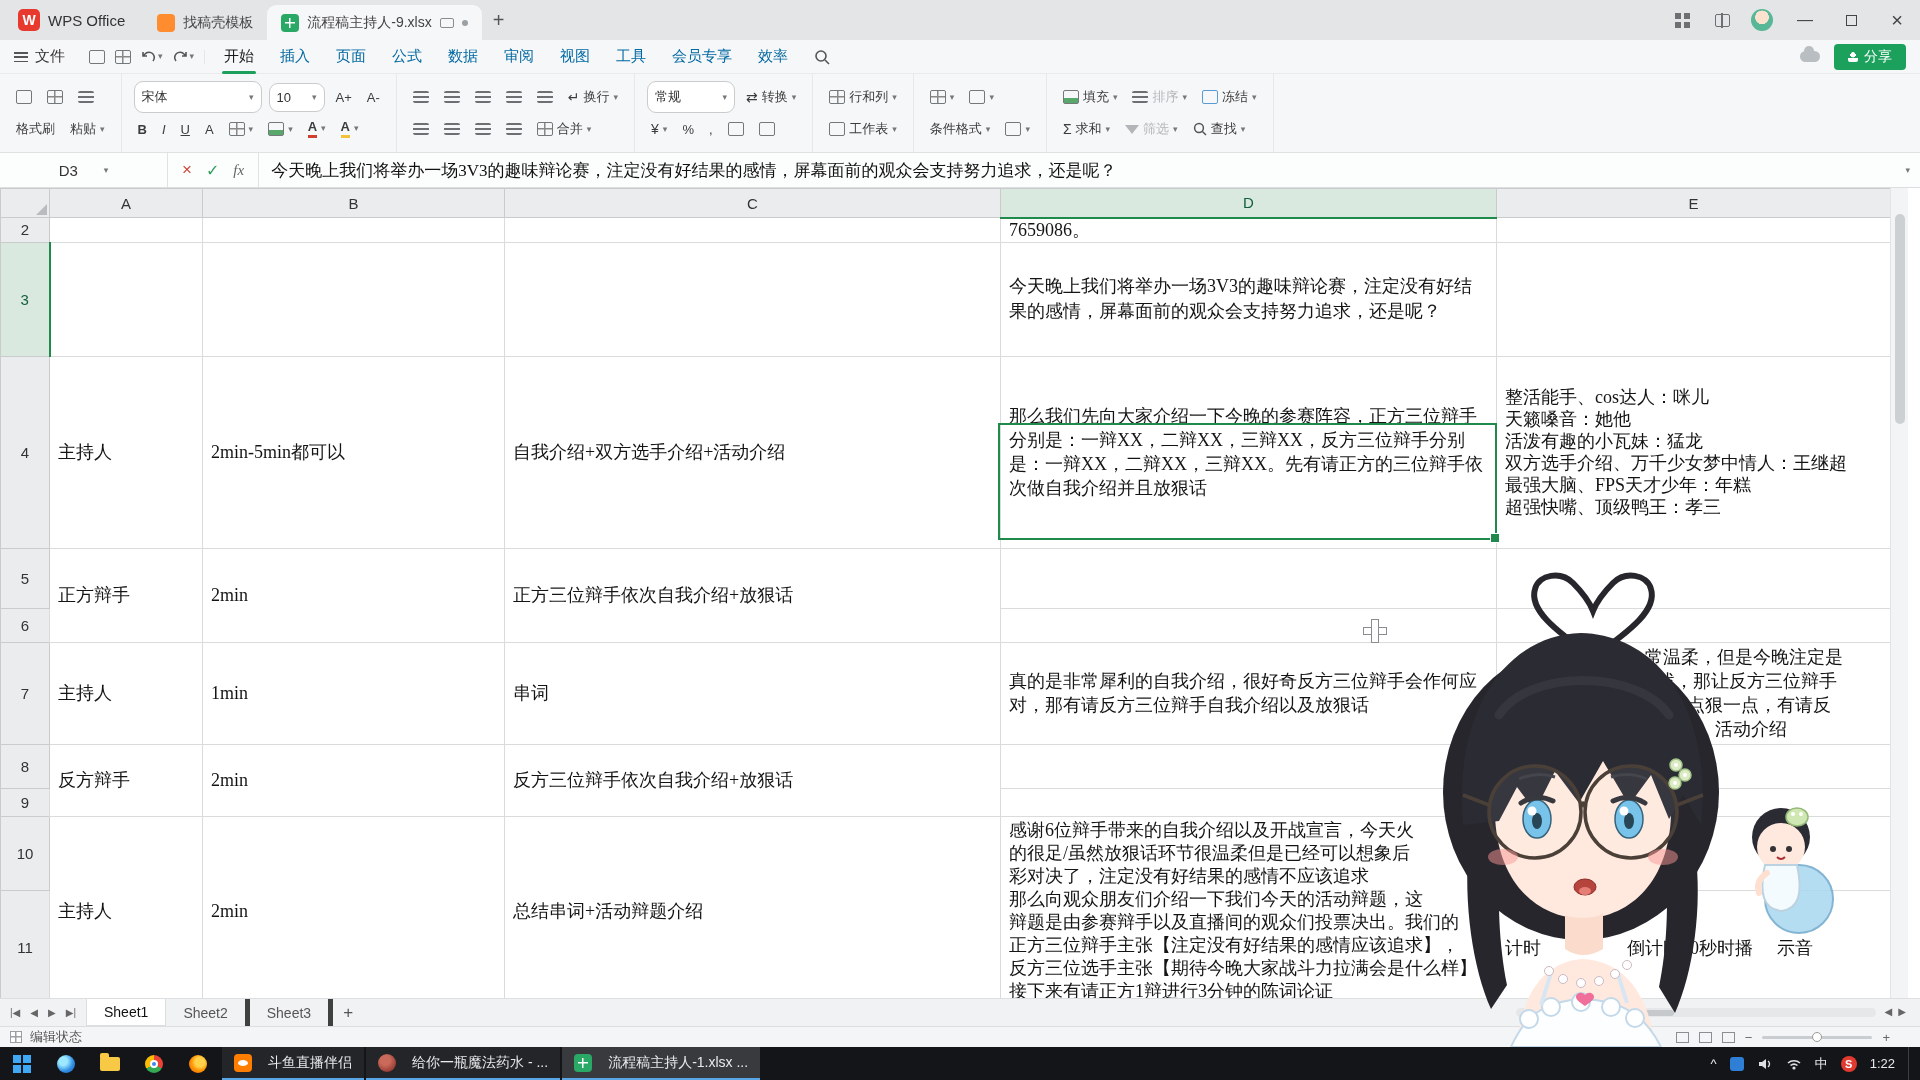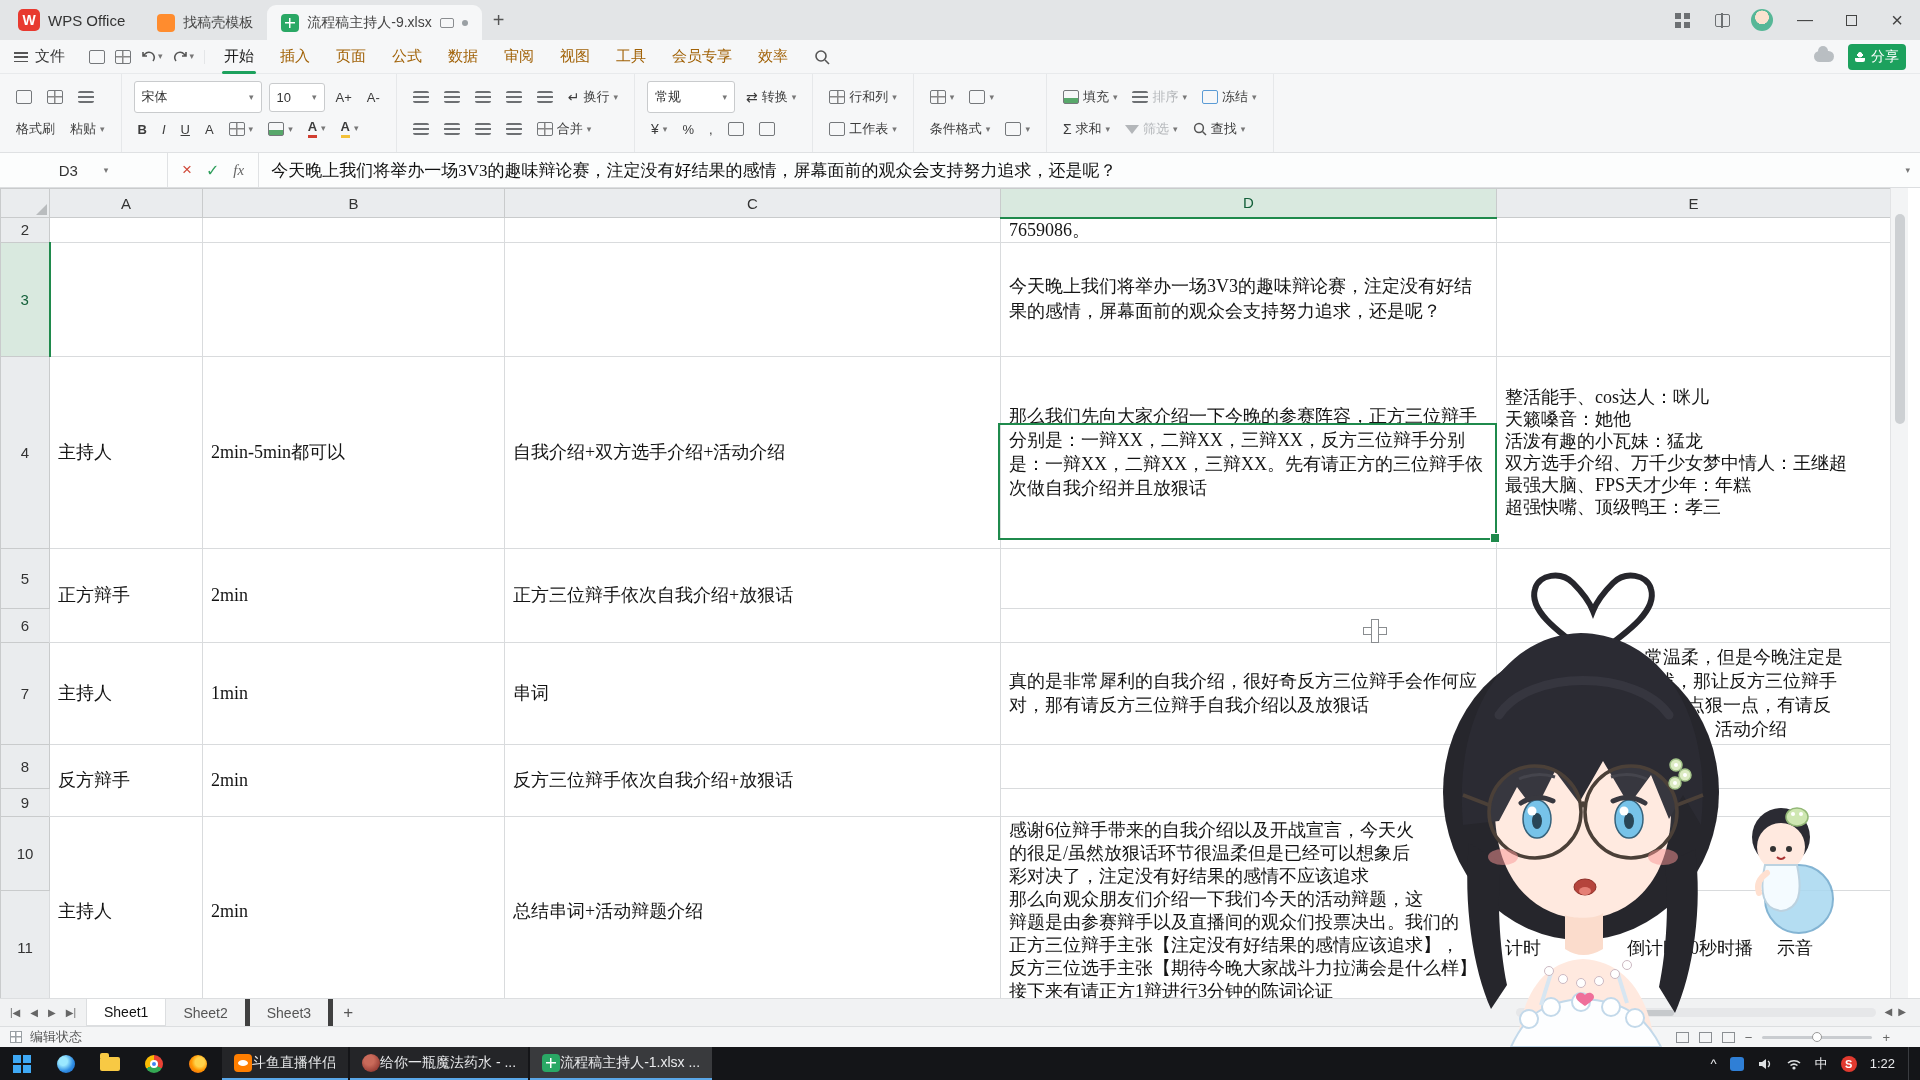--- a/index.html
+++ b/index.html
@@ -27,43 +27,43 @@
   .wc{width:46px;display:flex;align-items:center;justify-content:center;color:#444;font-size:16px}
   .wc .sq{width:11px;height:11px;border:1.6px solid #444}
 
   
   #menubar{position:absolute;left:0;top:40px;width:1920px;height:34px;background:#f6f7f8;display:flex;align-items:center;border-bottom:1px solid #e8eaec}
   .file-btn{display:flex;align-items:center;gap:7px;padding:0 14px;font-size:15px;color:#333}
   .hamb{width:14px;height:10px;background:repeating-linear-gradient(#555 0 2px,transparent 2px 4.5px)}
   .qbar{display:flex;align-items:center;gap:10px;padding:0 10px;border-right:1px solid #e4e6e8;margin-right:6px}
   .qico{display:flex;align-items:center;gap:2px;color:#555}
   .caret{font-size:9px;color:#777;line-height:1}
-  .rtab{position:relative;padding:0 13px;font-size:15px;color:#a16207;height:34px;display:flex;align-items:center}
+  .rtab{position:relative;padding:0 13px;font-size:15px;color:#0369a1;height:34px;display:flex;align-items:center}
   .rtab.active{color:#1b1b1b}
   .rtab.active::after{content:"";position:absolute;left:11px;right:11px;bottom:0;height:3px;border-radius:2px;background:#1ca15d}
   .search-ico svg{display:block}
   .mb-right{margin-left:auto;display:flex;align-items:center;gap:14px;padding-right:14px}
   .cloud-ico{width:20px;height:11px;background:#b9bec2;border-radius:8px;position:relative}
   .cloud-ico::before{content:"";position:absolute;left:4px;top:-5px;width:10px;height:10px;border-radius:50%;background:#b9bec2}
-  .share-btn{display:flex;align-items:center;gap:6px;background:#1ca15d;color:#fff;border-radius:4px;padding:4px 7px;font-size:14px}
+  .share-btn{display:flex;align-items:center;gap:6px;background:#1ca15d;color:#fff;border-radius:4px;padding:4px 14px;font-size:14px}
   .share-person{width:10px;height:10px;border-radius:50% 50% 2px 2px;background:radial-gradient(circle at 50% 28%,#fff 0 30%,transparent 32%),linear-gradient(#fff,#fff) 50% 100%/10px 4px no-repeat}
 
   
   #ribbon{position:absolute;left:0;top:74px;width:1920px;height:79px;background:#f6f7f8;border-bottom:1px solid #dfe1e3;display:flex;align-items:stretch}
   .rg{display:flex;flex-direction:column;justify-content:center;gap:6px;padding:0 12px;border-right:1px solid #e6e8ea}
   .rr{display:flex;align-items:center;gap:7px;height:26px}
   .rb{display:flex;align-items:center;gap:4px;padding:2px 4px;border-radius:3px;font-size:13px;color:#3c3c3c;white-space:nowrap}
   .rb.dis{color:#b3b6b9}
   .ib{width:16px;height:14px;border:1.6px solid #75787b;border-radius:2px;flex:none}
   .ib.grid{background:linear-gradient(#888,#888) 50% 0/1.5px 100% no-repeat,linear-gradient(#888,#888) 0 50%/100% 1.5px no-repeat}
   .ib.bars{border:none;height:12px;background:repeating-linear-gradient(#6d7073 0 2px,transparent 2px 5px)}
   .ib.half{background:linear-gradient(transparent 0 55%,#58a86b 55%)}
   .ib.blue{border-color:#5a9bd5}
   .funnel{width:0;height:0;border-left:7px solid transparent;border-right:7px solid transparent;border-top:9px solid #b3b6b9}
-  .rsel{display:flex;justify-content:space-between;align-items:center;gap:6px;border:1px solid #c9cbcd;background:#fff;border-radius:3px;padding:6px 7px;font-size:13px;color:#333}
+  .rsel{display:flex;justify-content:space-between;align-items:center;gap:6px;border:1px solid #c9cbcd;background:#fff;border-radius:9px;padding:6px 7px;font-size:13px;color:#333}
   .w-font{width:128px}.w-size{width:56px}.w-num{width:88px}
   .glyph{font-size:14px;color:#3c3c3c;line-height:1}
   .fc-a{font-weight:bold;border-bottom:3px solid #d23f31;line-height:1.1}
   .hl-a{font-weight:bold;border-bottom:3px solid #f3c13a;line-height:1.1}
   .b{font-weight:bold}.i{font-style:italic}.u{text-decoration:underline}
 
   
   #formulabar{position:absolute;left:0;top:153px;width:1920px;height:35px;background:#fcfdfd;border-bottom:1px solid #dcdee0;display:flex;align-items:stretch}
   .namebox{width:168px;border-right:1px solid #e0e2e4;display:flex;align-items:center;justify-content:center;gap:26px;font-size:15px;color:#333}
   .fb-btns{display:flex;align-items:center;gap:14px;padding:0 14px;border-right:1px solid #e0e2e4}
@@ -124,21 +124,21 @@
   #taskbar{position:absolute;left:0;top:1047px;width:1920px;height:33px;background:#141518;display:flex;align-items:stretch;z-index:50}
   .tk{width:44px;display:flex;align-items:center;justify-content:center}
   .win-logo{display:grid;grid-template-columns:8px 8px;grid-template-rows:8px 8px;gap:2px}
   .win-logo span{background:#3fa9f5}
   .ic-edge{width:18px;height:18px;border-radius:50%;background:radial-gradient(circle at 35% 35%,#9be8ff 0 25%,#2f8de4 60%,#1b5fb8)}
   .ic-folder{width:20px;height:14px;background:#f8c944;border-radius:2px;position:relative}
   .ic-folder::before{content:"";position:absolute;top:-4px;left:0;width:9px;height:5px;background:#f8c944;border-radius:2px 2px 0 0}
   .ic-chrome{width:18px;height:18px;border-radius:50%;background:conic-gradient(#ea4335 0 120deg,#34a853 120deg 240deg,#fbbc04 240deg 360deg);position:relative}
   .ic-chrome::after{content:"";position:absolute;inset:5px;background:#4285f4;border-radius:50%;border:2px solid #fff}
   .ic-fox{width:18px;height:18px;border-radius:50%;background:radial-gradient(circle at 60% 40%,#ffd24a 0 30%,#ff9500 55%,#e8562a)}
-  .tapp{display:flex;align-items:center;gap:0;padding:0 12px;max-width:215px;background:rgba(255,255,255,.07);border-bottom:2px solid #5aa7e8;margin-left:2px}
+  .tapp{display:flex;align-items:center;gap:16px;padding:0 12px;max-width:215px;background:rgba(255,255,255,.07);border-bottom:2px solid #5aa7e8;margin-left:2px}
   .tapp.focus{background:rgba(255,255,255,.16)}
   .tapp .lbl{font-size:14px;color:#e9eaec;white-space:nowrap;overflow:hidden;text-overflow:ellipsis}
   .ic-douyu{width:18px;height:18px;border-radius:4px;background:#ff7e00;position:relative;flex:none}
   .ic-douyu::after{content:"";position:absolute;left:4px;top:6px;width:10px;height:6px;border-radius:50%;background:#fff}
   .ic-potion{width:18px;height:18px;border-radius:50%;background:radial-gradient(circle at 40% 35%,#c96a5a 0 30%,#7a2420);flex:none}
   .ic-wps{width:18px;height:18px;border-radius:4px;background:#2aa865;background-image:linear-gradient(#fff,#fff),linear-gradient(#fff,#fff);background-size:10px 1.5px,1.5px 10px;background-position:4px 8px,8px 4px;background-repeat:no-repeat;flex:none}
   .tray{margin-left:auto;display:flex;align-items:center;gap:13px;padding-right:6px;color:#e9eaec}
   .tray .txt{font-size:13px}
   .bluesq{width:14px;height:14px;border-radius:3px;background:#2f7fd6}
   .sogou{width:16px;height:16px;border-radius:50%;background:#e13a2f;color:#fff;font-size:11px;font-weight:bold;display:flex;align-items:center;justify-content:center}

